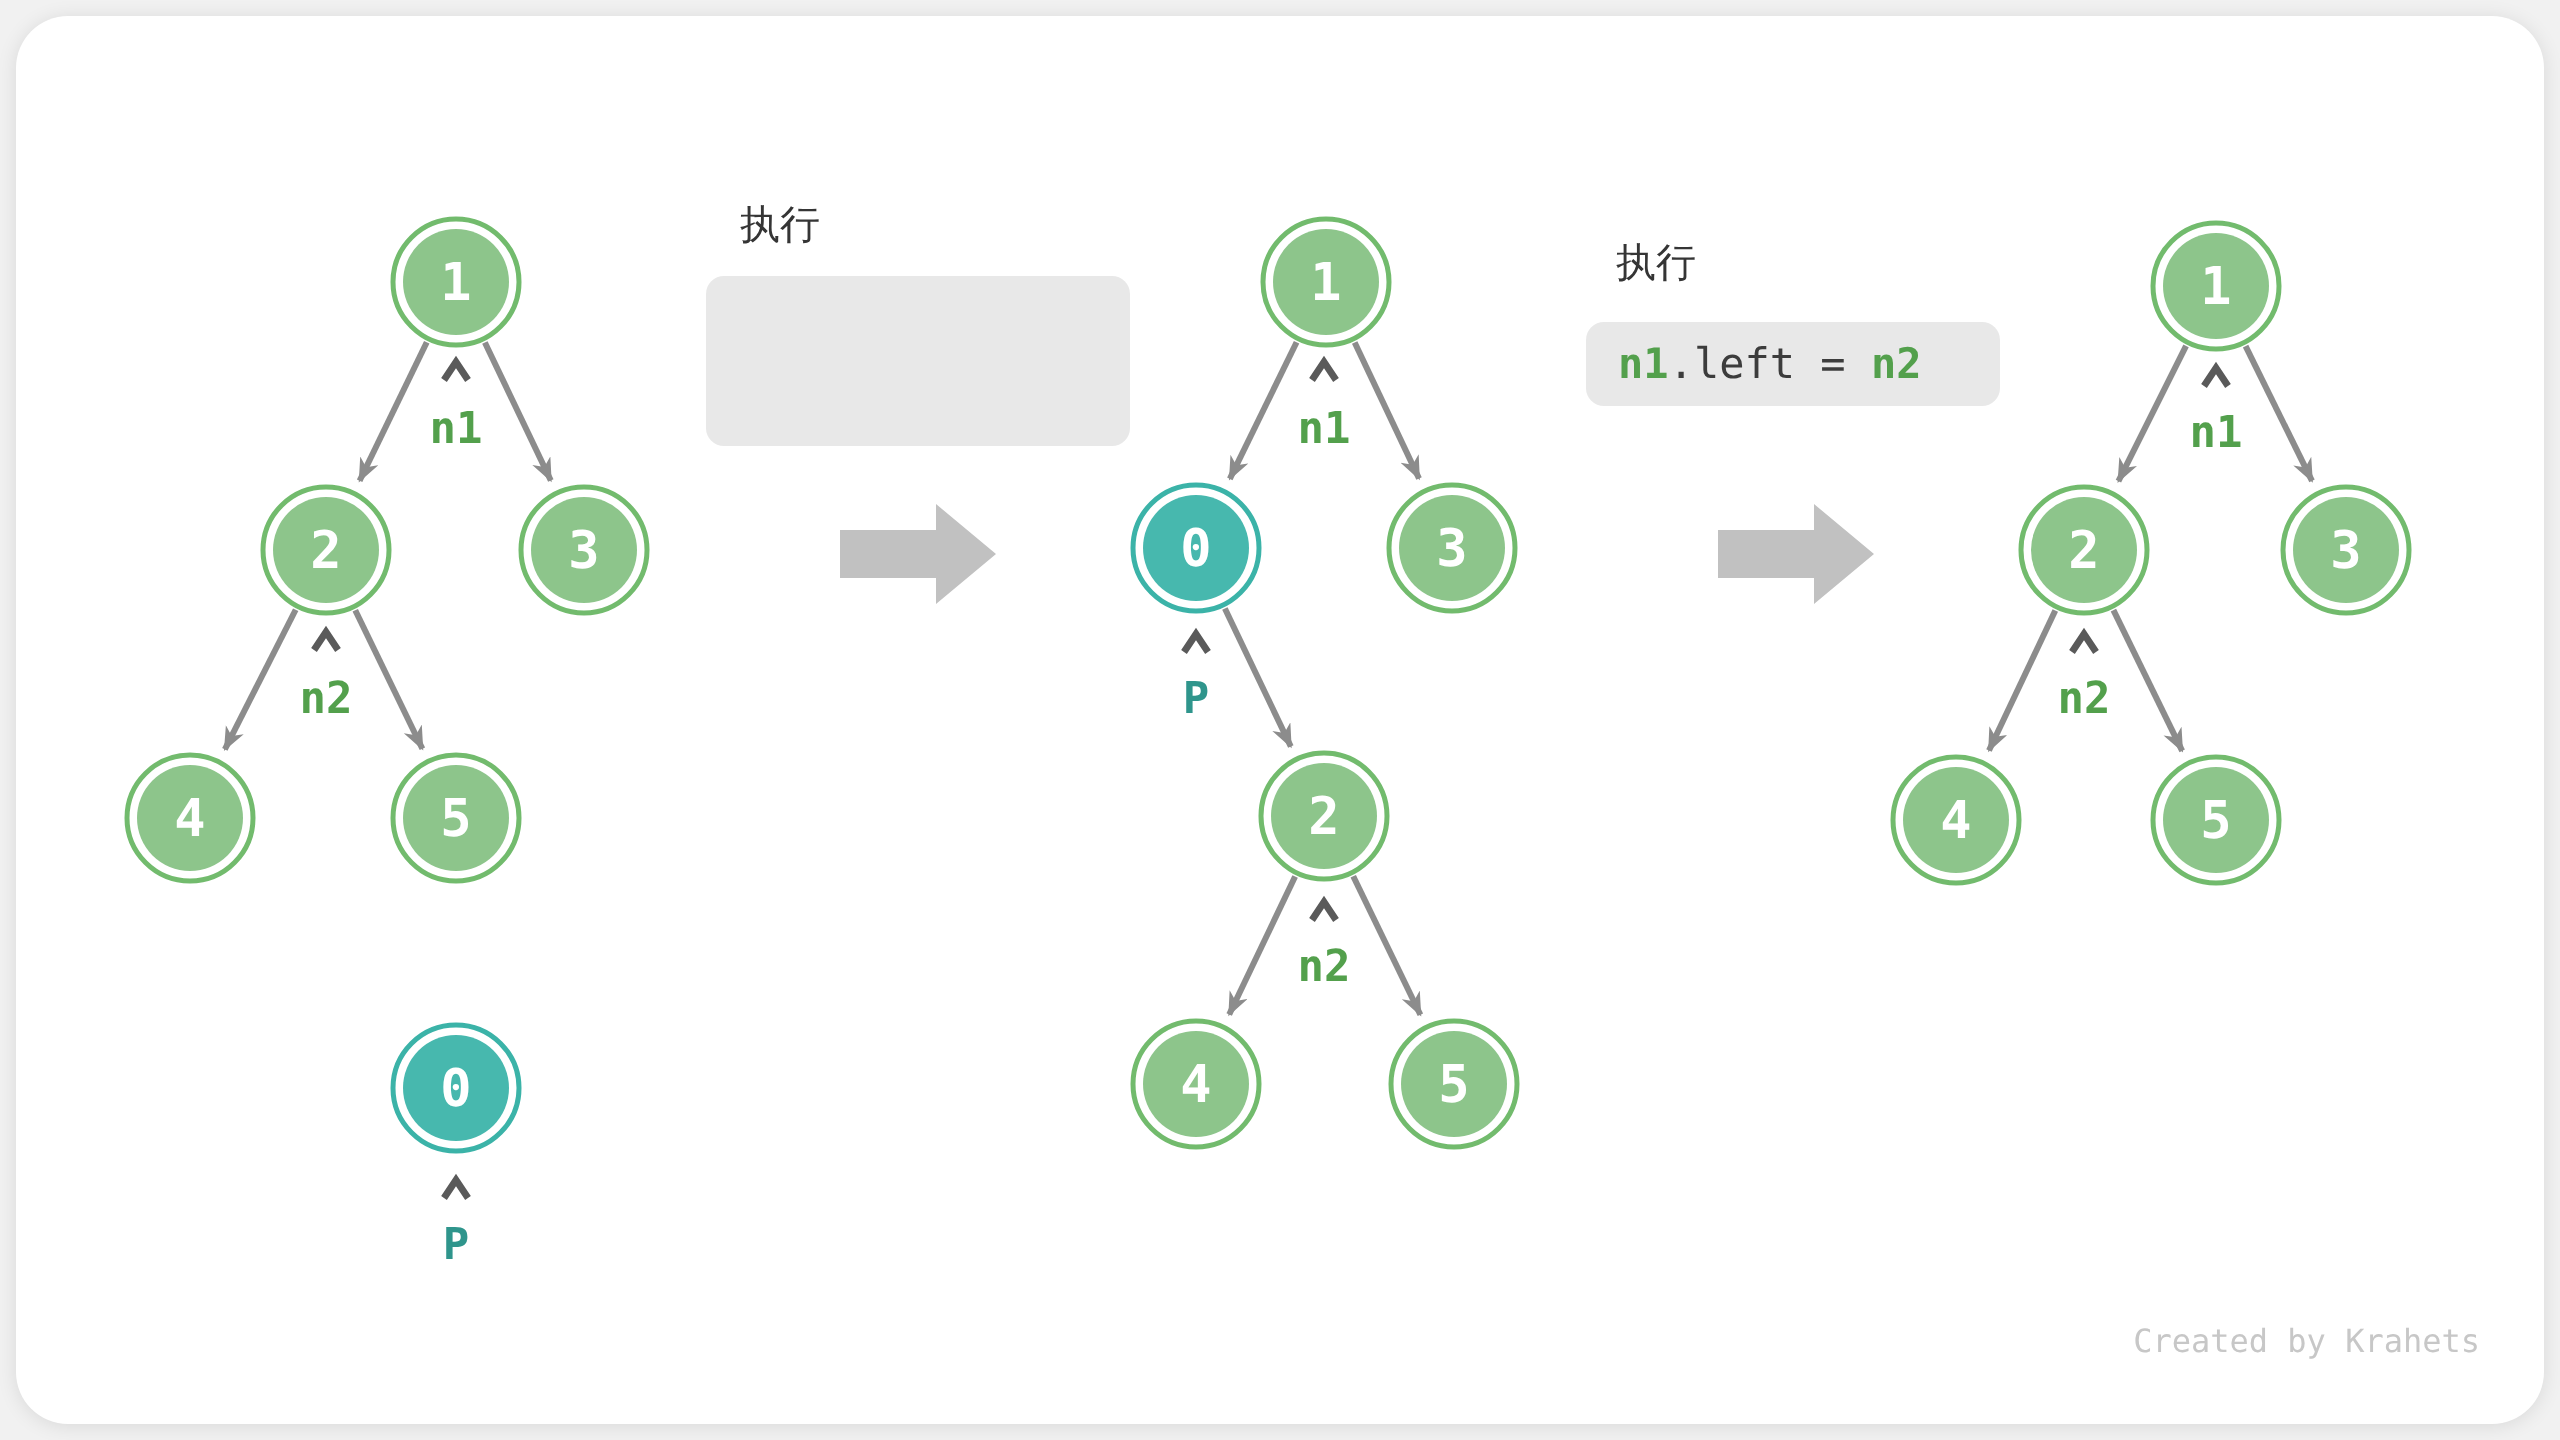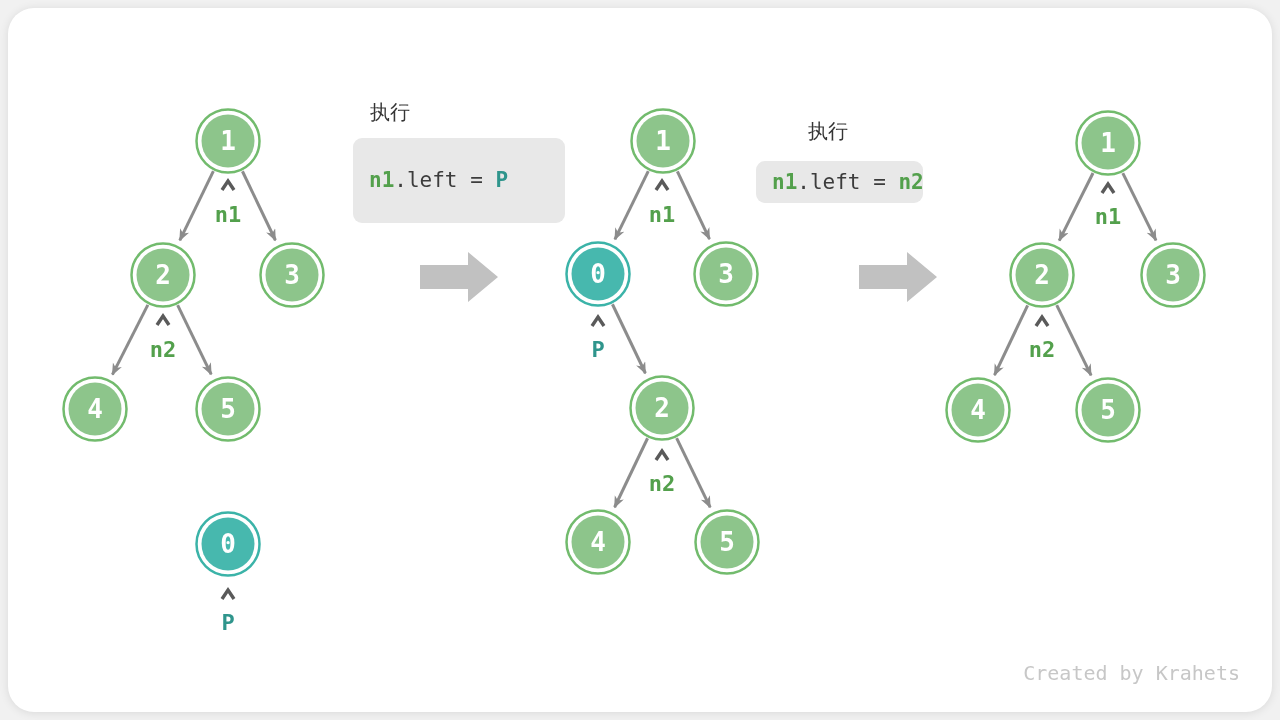--- a/index.html
+++ b/index.html
@@ -34,21 +34,21 @@
     font-size:21px;
     white-space:pre;
   }
   .code-line{line-height:1;}
   .tok-plain{color:var(--code-plain,#3c3c3c);}
   .tok-green{color:var(--label-green,#53a04c);font-weight:bold;}
   .tok-teal{color:var(--label-teal,#2f958c);font-weight:bold;}
   .watermark{
     position:absolute;right:40px;top:661px;
     font-family:"DejaVu Sans Mono",monospace;
-    font-size:20px;
+    font-size:16px;
     color:var(--watermark-color,#c7c7c7);
     white-space:nowrap;
   }
   text.node-num{
     font-family:"DejaVu Sans Mono",monospace;
     font-weight:bold;
     font-size:26px;
     fill:var(--node-text,#ffffff);
   }
   text.ptr-label{
@@ -186,18 +186,18 @@
         <path d="M 1102 193 L 1108 184 L 1114 193" fill="none" stroke="#5a5a5a" stroke-width="3.4" stroke-linejoin="miter"></path>
         <text x="1108" y="216" dy="0.35em" text-anchor="middle" class="ptr-label" fill="#53a04c">n1</text>
         <path d="M 1036 326 L 1042 317 L 1048 326" fill="none" stroke="#5a5a5a" stroke-width="3.4" stroke-linejoin="miter"></path>
         <text x="1042" y="349" dy="0.35em" text-anchor="middle" class="ptr-label" fill="#53a04c">n2</text>
       </g>
       <polygon points="420,265 468,265 468,252 498,277 468,302 468,289 420,289" fill="#c1c1c1"></polygon>
       <polygon points="859,265 907,265 907,252 937,277 907,302 907,289 859,289" fill="#c1c1c1"></polygon>
     </svg>
   <div id="code-blocks">
       <div class="exec-title" style="left: 370px; top: 100px;">执行</div>
-      <div class="code-box" style="left: 353px; top: 138px; width: 212px; height: 85px;"><div class="code-line"><span class="tok-green">n1</span><span class="tok-plain">.left = </span><span class="tok-teal">P</span></div></div>
+      <div class="code-box" style="left: 353px; top: 138px; width: 212px; height: 85px;"></div>
       <div class="exec-title" style="left: 808px; top: 119px;">执行</div>
-      <div class="code-box" style="left: 756px; top: 161px; width: 167px; height: 42px;"><div class="code-line"><span class="tok-green">n1</span><span class="tok-plain">.left = </span><span class="tok-green">n2</span></div></div>
+      <div class="code-box" style="left: 793px; top: 161px; width: 207px; height: 42px;"><div class="code-line"><span class="tok-green">n1</span><span class="tok-plain">.left = </span><span class="tok-green">n2</span></div></div>
     </div>
   <div class="watermark">Created by Krahets</div>
 </div>
 
 </body></html>

